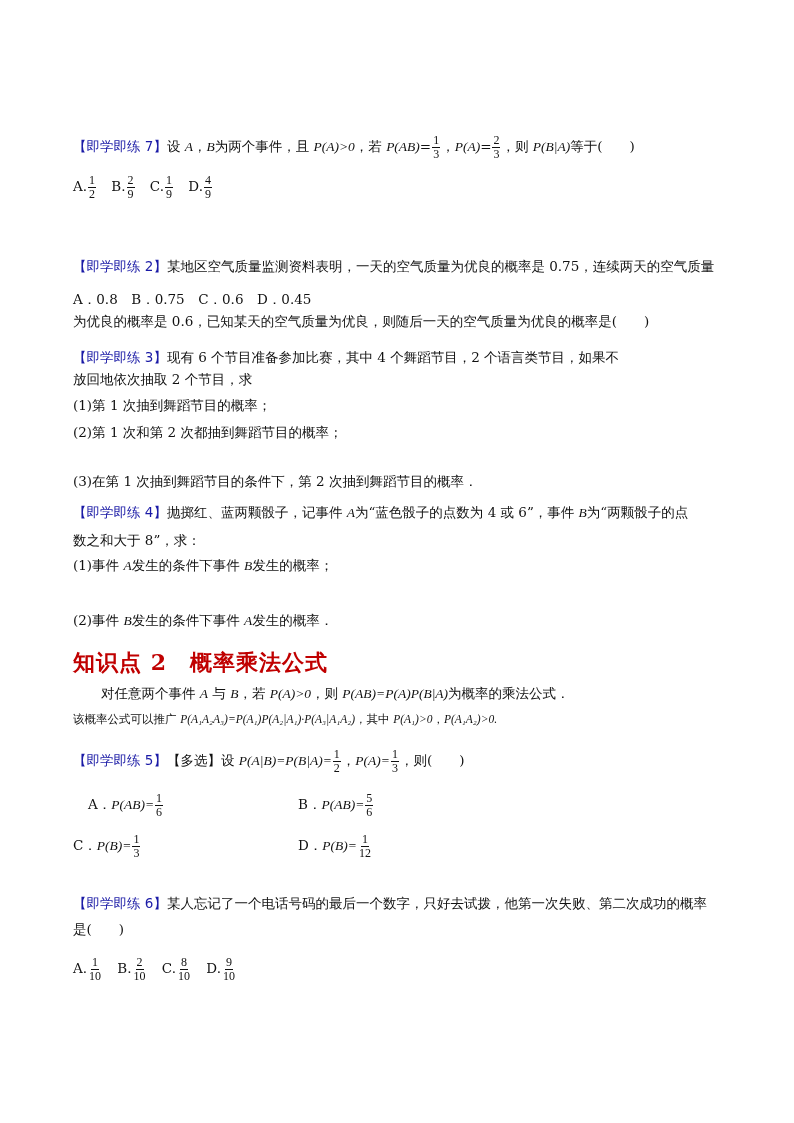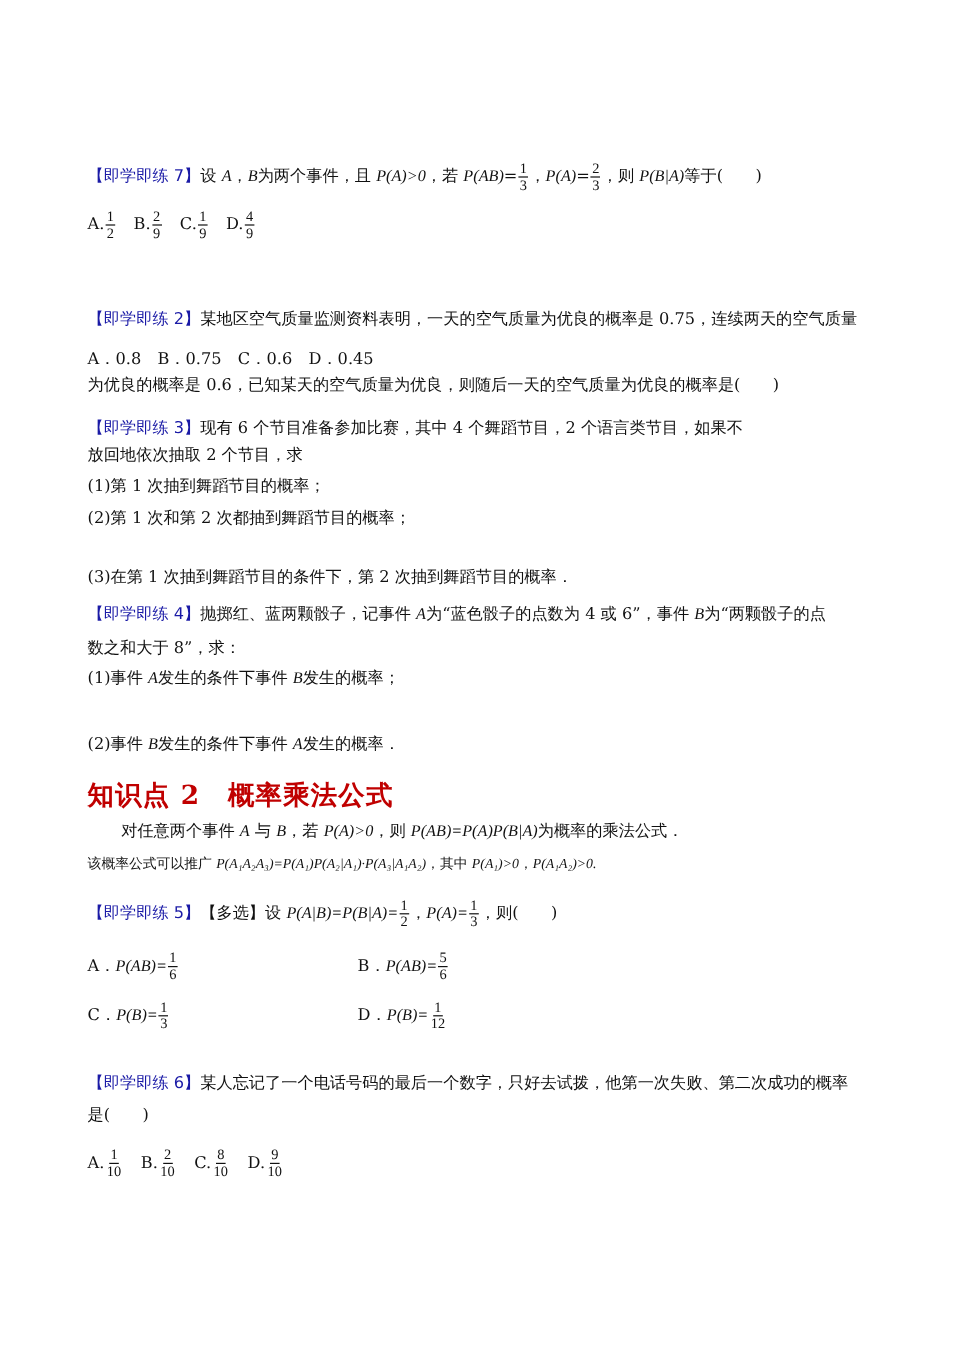--- a/index.html
+++ b/index.html
@@ -94,21 +94,21 @@
 
 <div class="line" style="top:748px;">
   <span class="tag">【即学即练 5】</span><span>【多选】</span><span>设 </span><span class="i">P(A|B)=P(B|A)=</span><span class="frac">
       <span class="num">1</span>
       <span class="den">2</span>
     </span><span>，</span><span class="i">P(A)=</span><span class="frac">
       <span class="num">1</span>
       <span class="den">3</span>
     </span><span>，则(　　)</span>
 </div>
-<div class="opt2col" style="left:73px; top:792px;">
+<div class="opt2col" style="left:88px; top:792px;">
   <span>A．</span><span class="i">P(AB)=</span><span class="frac">
       <span class="num">1</span>
       <span class="den">6</span>
     </span>
 </div>
 <div class="opt2col" style="left:298px; top:792px;">
   <span>B．</span><span class="i">P(AB)=</span><span class="frac">
       <span class="num">5</span>
       <span class="den">6</span>
     </span>

